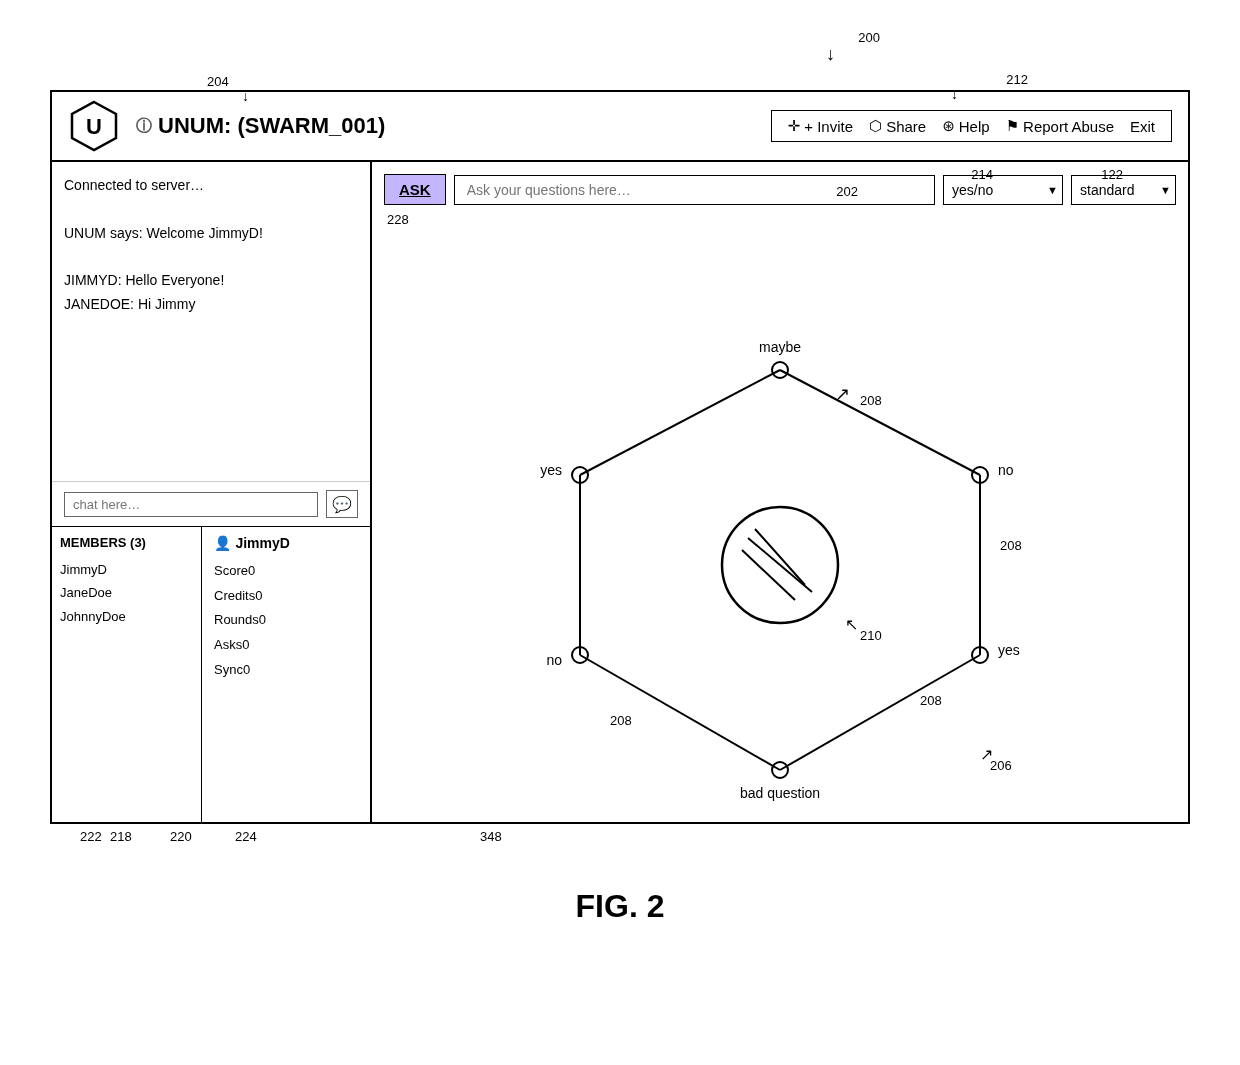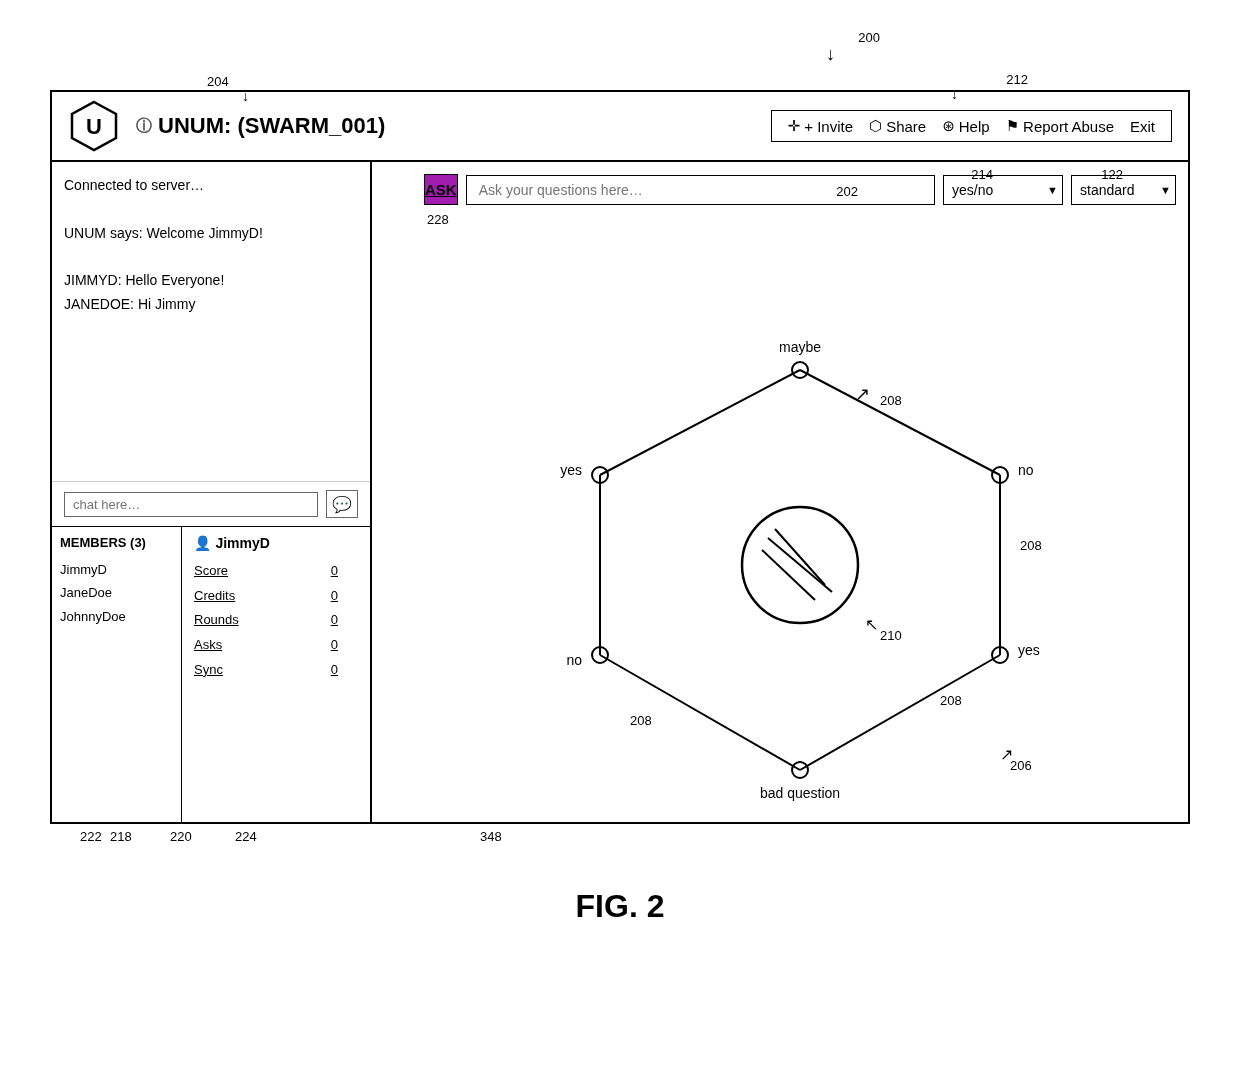--- a/index.html
+++ b/index.html
@@ -82,21 +82,20 @@
       gap: 4px;
       cursor: pointer;
       font-size: 15px;
       white-space: nowrap;
     }
 
     
     .content-area {
       display: flex;
       height: 660px;
-      gap: 40px;
     }
 
     
     .sidebar {
       width: 320px;
       border-right: 2px solid #000;
       display: flex;
       flex-direction: column;
     }
 
@@ -135,21 +134,21 @@
       cursor: pointer;
       font-size: 16px;
     }
 
     .members-area {
       display: flex;
       flex: 1;
     }
 
     .members-list {
-      width: 130px;
+      width: 150px;
       border-right: 1px solid #000;
       padding: 8px;
     }
 
     .members-header {
       font-size: 13px;
       font-weight: bold;
       margin-bottom: 8px;
     }
 
@@ -167,49 +166,48 @@
       font-size: 14px;
       font-weight: bold;
       display: flex;
       align-items: center;
       gap: 4px;
       margin-bottom: 8px;
     }
 
     .stat-row {
       display: flex;
-      justify-content: space-between;
+      justify-content: flex-start;
       font-size: 13px;
       line-height: 1.9;
       padding-right: 20px;
-      text-decoration: underline;
     }
 
     
     .game-area {
       flex: 1;
       display: flex;
       flex-direction: column;
       padding: 12px;
       position: relative;
     }
 
     .ask-bar {
       display: flex;
       align-items: center;
       gap: 8px;
       margin-bottom: 16px;
     }
 
     .ask-btn {
       border: 1.5px solid #000;
-      padding: 6px 0;
+      padding: 6px 14px;
       font-size: 15px;
       font-weight: bold;
-      background: #a21caf;
+      background: #c4b5fd;
       cursor: pointer;
       text-decoration: underline;
     }
 
     .ask-input {
       flex: 1;
       border: 1.5px solid #000;
       padding: 6px 12px;
       font-size: 14px;
     }

